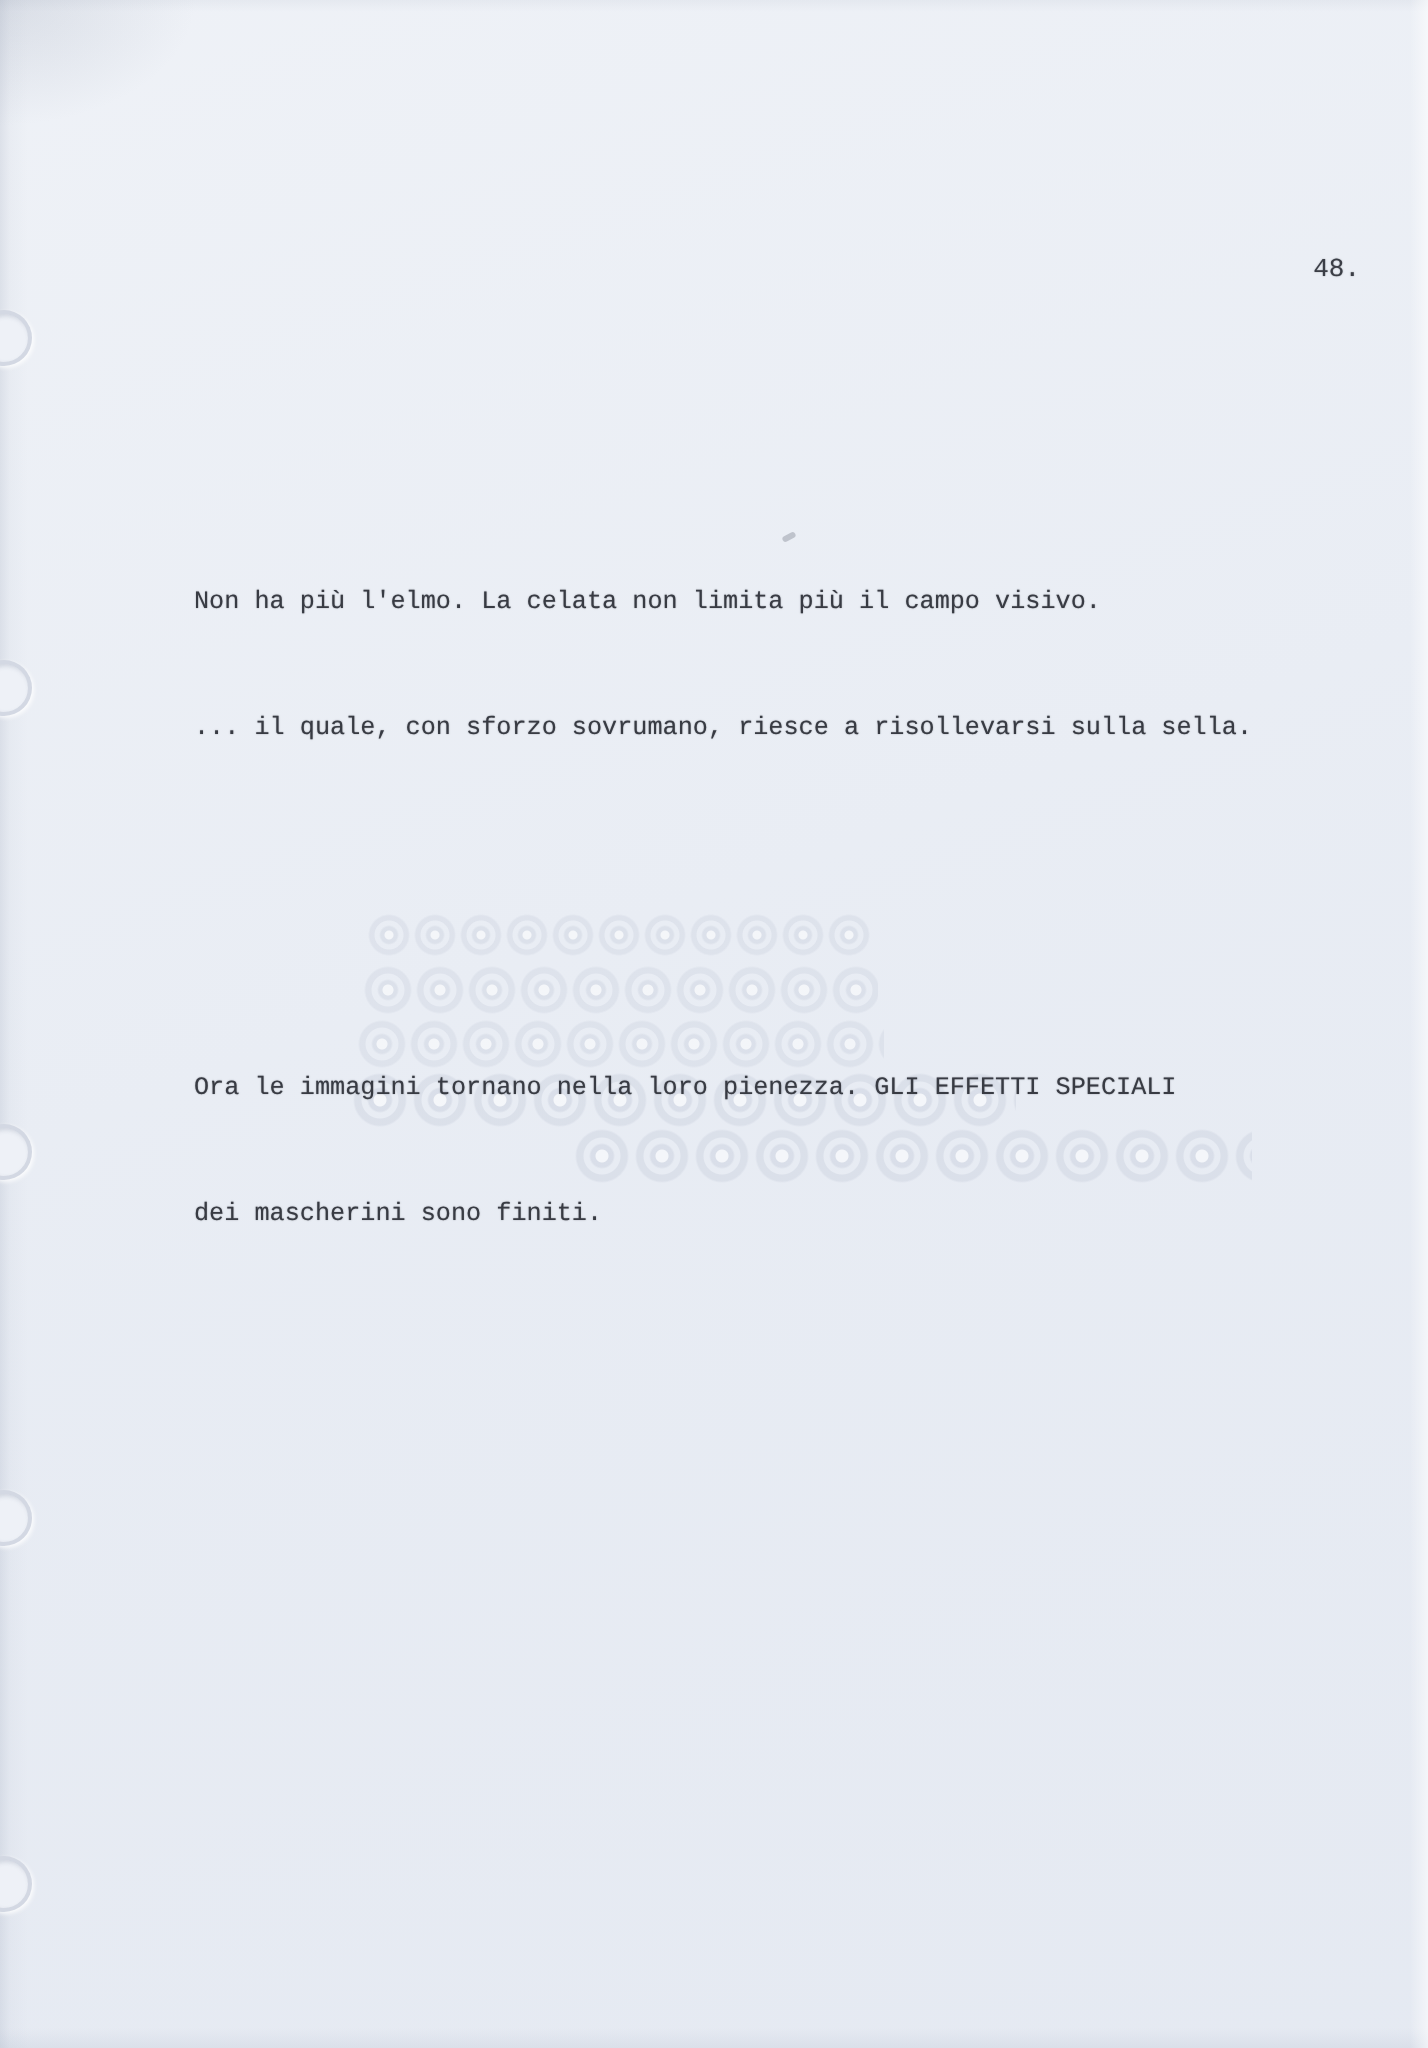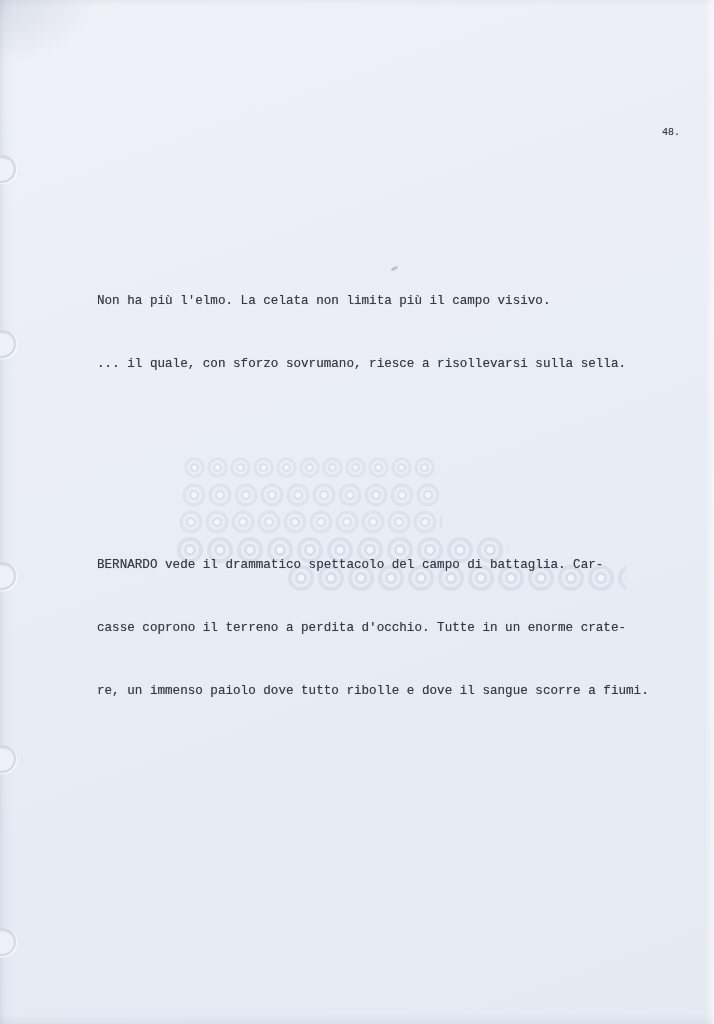--- a/index.html
+++ b/index.html
@@ -30,21 +30,21 @@
     font-size:12.6px; line-height:21px; color:#383b43;
     text-shadow:0 0 0.7px rgba(56,59,67,0.55);
     white-space:pre;
   }
   .block{margin:0 0 12px 0;}
   .block:last-child{margin-bottom:0;}
   .line{white-space:pre;}
 
   .page-number{
     position:absolute; top:127px; right:34px;
-    font-size:10px; color:#3b3e46;
+    font-size:13px; color:#3b3e46;
     text-shadow:0 0 0.7px rgba(56,59,67,0.5);
   }
 
   
   .hole{
     position:absolute; left:-12px; width:24px; height:24px;
     border-radius:50%;
     background:#eef1f7;
     border:2px solid rgba(160,170,190,0.35);
     box-shadow:1px 1px 2px rgba(255,255,255,0.85), inset 1px 1px 2px rgba(140,150,170,0.30);
@@ -111,26 +111,25 @@
 
   <div class="speck"></div>
 
   <div class="body-text">
 
     <div class="block">
       <div class="line">Non ha più l'elmo. La celata non limita più il campo visivo.</div>
       <div class="line">... il quale, con sforzo sovrumano, riesce a risollevarsi sulla sella.</div>
     </div>
 
+    <div class="block">
+      <div class="line">Ora le immagini tornano nella loro pienezza. GLI EFFETTI SPECIALI</div>
+      <div class="line">dei mascherini sono finiti.</div>
+    </div>
 
-    <div class="block">
-      <div class="line">BERNARDO vede il drammatico spettacolo del campo di battaglia. Car-</div>
-      <div class="line">casse coprono il terreno a perdita d'occhio. Tutte in un enorme crate-</div>
-      <div class="line">re, un immenso paiolo dove tutto ribolle e dove il sangue scorre a fiumi.</div>
-    </div>
 
     
 
     
 
     
 
     
 
     

